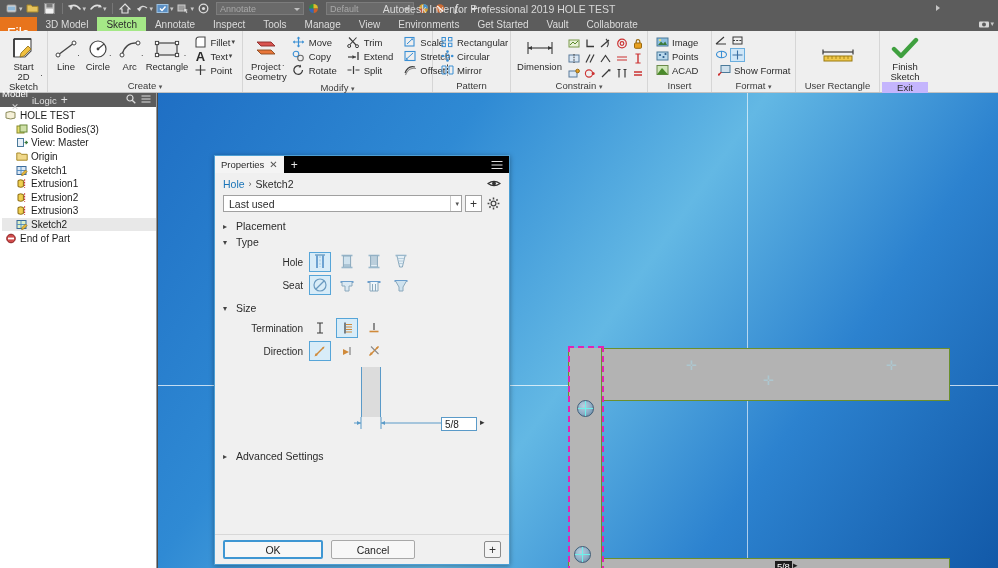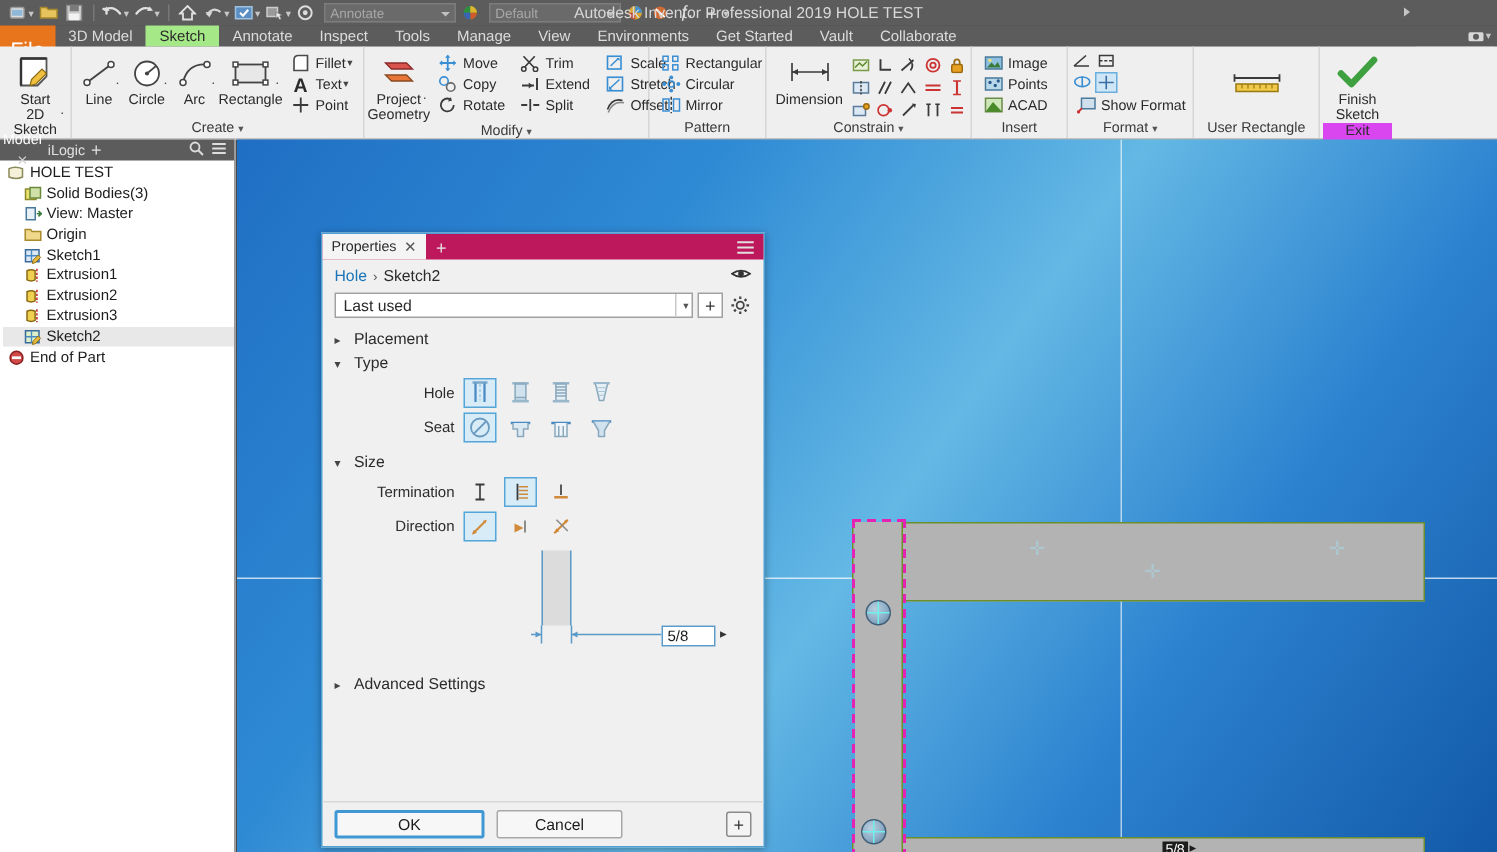--- a/index.html
+++ b/index.html
@@ -101,21 +101,21 @@
   }
   .smallbtn .lbl { font-size: 9.5px; color: #2b2b2b; }
   .smallbtn .ico { width: 14px; height: 13px; display: flex; align-items: center; justify-content: center; }
   .iconrow { display: flex; gap: 1px; }
   .iconcell {
     width: 15px; height: 14px; display: flex; align-items: center; justify-content: center;
   }
   .iconcell.sel { background: #cfe6f7; border: 1px solid #6aaede; }
 
   .exitbadge {
-    background: #d946ef; color: #2c2c2c; font-size: 9.5px;
+    background: #c4b5fd; color: #2c2c2c; font-size: 9.5px;
     text-align: center; line-height: 12px; height: 12px;
   }
 
   
   .browser {
     position: absolute; left: 0; top: 93px; width: 157px; bottom: 0;
     background: #ffffff; border-right: 1px solid #9a9a9a;
   }
   .browser-tabs {
     height: 14px; background: #5c5c5c; display: flex; align-items: center;
@@ -172,21 +172,21 @@
   }
 
   
   .propdlg {
     position: absolute; left: 214px; top: 155px; width: 296px; height: 410px;
     background: #f0f0f0; border: 1px solid #4d9fd4;
     box-shadow: 0 1px 5px rgba(0,0,0,0.35);
     display: flex; flex-direction: column;
   }
   .dlg-tabstrip {
-    height: 17px; background: #be185d; display: flex; align-items: stretch;
+    height: 17px; background: #000000; display: flex; align-items: stretch;
   }
   .dlg-tab {
     background: #f4f4f4; color: #2b2b2b; font-size: 9.5px;
     display: flex; align-items: center; gap: 5px; padding: 0 6px;
   }
   .dlg-tab .x { color: #555; font-size: 10px; }
   .dlg-plus {
     color: #e6e6e6; font-size: 12px; display: flex; align-items: center;
     padding: 0 7px;
   }

